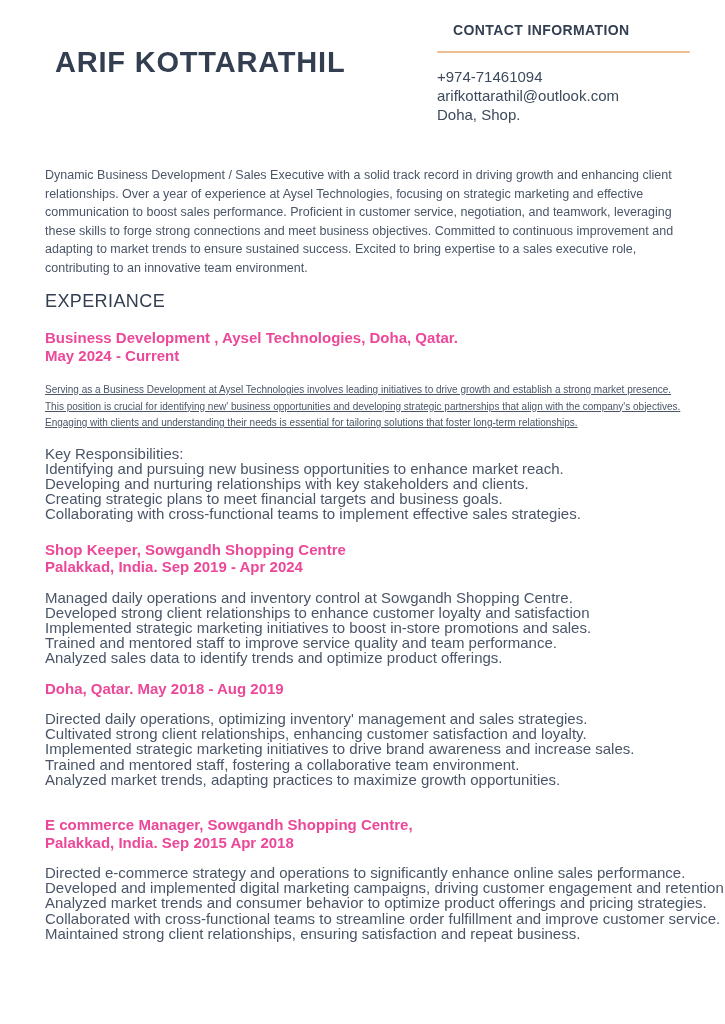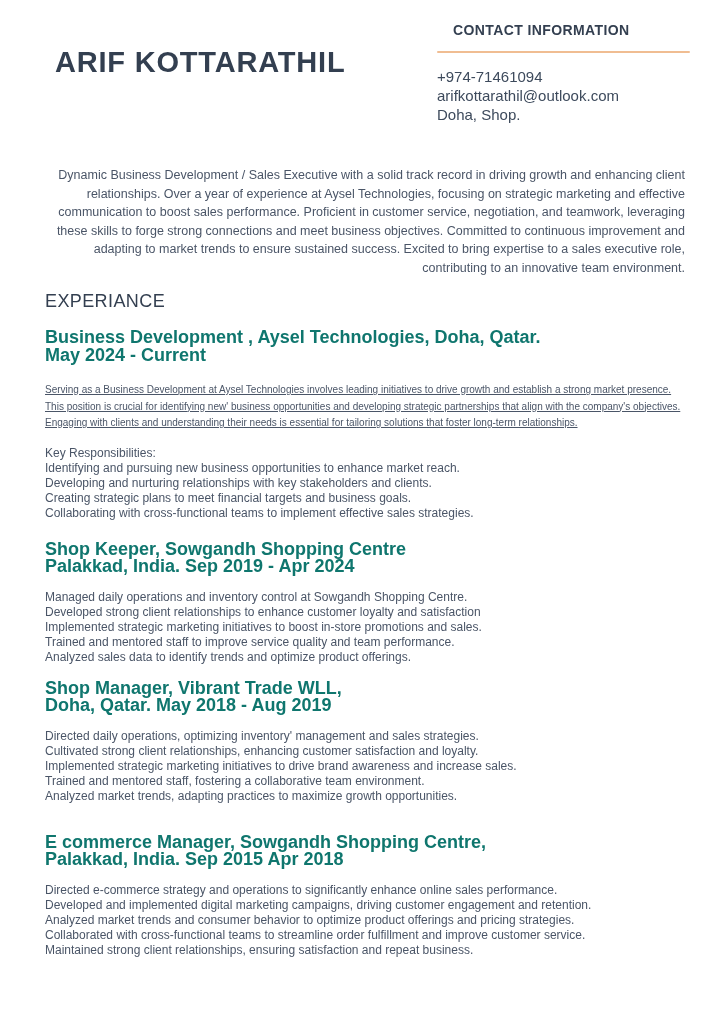--- a/index.html
+++ b/index.html
@@ -58,50 +58,49 @@
   
   .content {
     padding: 0 40px 0 45px;
   }
   .summary {
     margin: 42px 0 0 0;
     font-size: 12.5px;
     line-height: 18.5px;
     color: #4a5567;
     max-width: 645px;
-    text-align: right;
   }
   .section-heading {
     margin: 14px 0 0 0;
     font-size: 18px;
     font-weight: normal;
     letter-spacing: 0.4px;
     color: #333f50;
   }
   .job {
     margin-top: 17px;
   }
   .job-title {
-    font-size: 18px;
+    font-size: 15px;
     font-weight: bold;
     line-height: 17.5px;
-    color: #0f766e;
+    color: #ec4899;
   }
   .job-desc {
     margin: 18px 0 0 0;
     font-size: 10px;
     line-height: 16.5px;
     max-width: 650px;
     text-decoration: underline;
   }
   .job-lines {
     margin-top: 14px;
   }
   .job-line {
-    font-size: 12px;
+    font-size: 15px;
     line-height: 15.2px;
     white-space: nowrap;
   }
 </style>
 </head>
 <body>
 
 <div class="page">
 
   <div class="header">
@@ -146,21 +145,20 @@
         <div class="job-line">Managed daily operations and inventory control at Sowgandh Shopping Centre.</div>
         <div class="job-line">Developed strong client relationships to enhance customer loyalty and satisfaction</div>
         <div class="job-line">Implemented strategic marketing initiatives to boost in-store promotions and sales.</div>
         <div class="job-line">Trained and mentored staff to improve service quality and team performance.</div>
         <div class="job-line">Analyzed sales data to identify trends and optimize product offerings.</div>
       </div>
     </section>
 
     <section class="job" style="margin-top:14px;">
       <div class="job-title">
-        <div>Shop Manager, Vibrant Trade WLL,</div>
         <div>Doha, Qatar. May 2018 - Aug 2019</div>
       </div>
       <div class="job-lines">
         <div class="job-line">Directed daily operations, optimizing inventory' management and sales strategies.</div>
         <div class="job-line">Cultivated strong client relationships, enhancing customer satisfaction and loyalty.</div>
         <div class="job-line">Implemented strategic marketing initiatives to drive brand awareness and increase sales.</div>
         <div class="job-line">Trained and mentored staff, fostering a collaborative team environment.</div>
         <div class="job-line">Analyzed market trends, adapting practices to maximize growth opportunities.</div>
       </div>
     </section>

